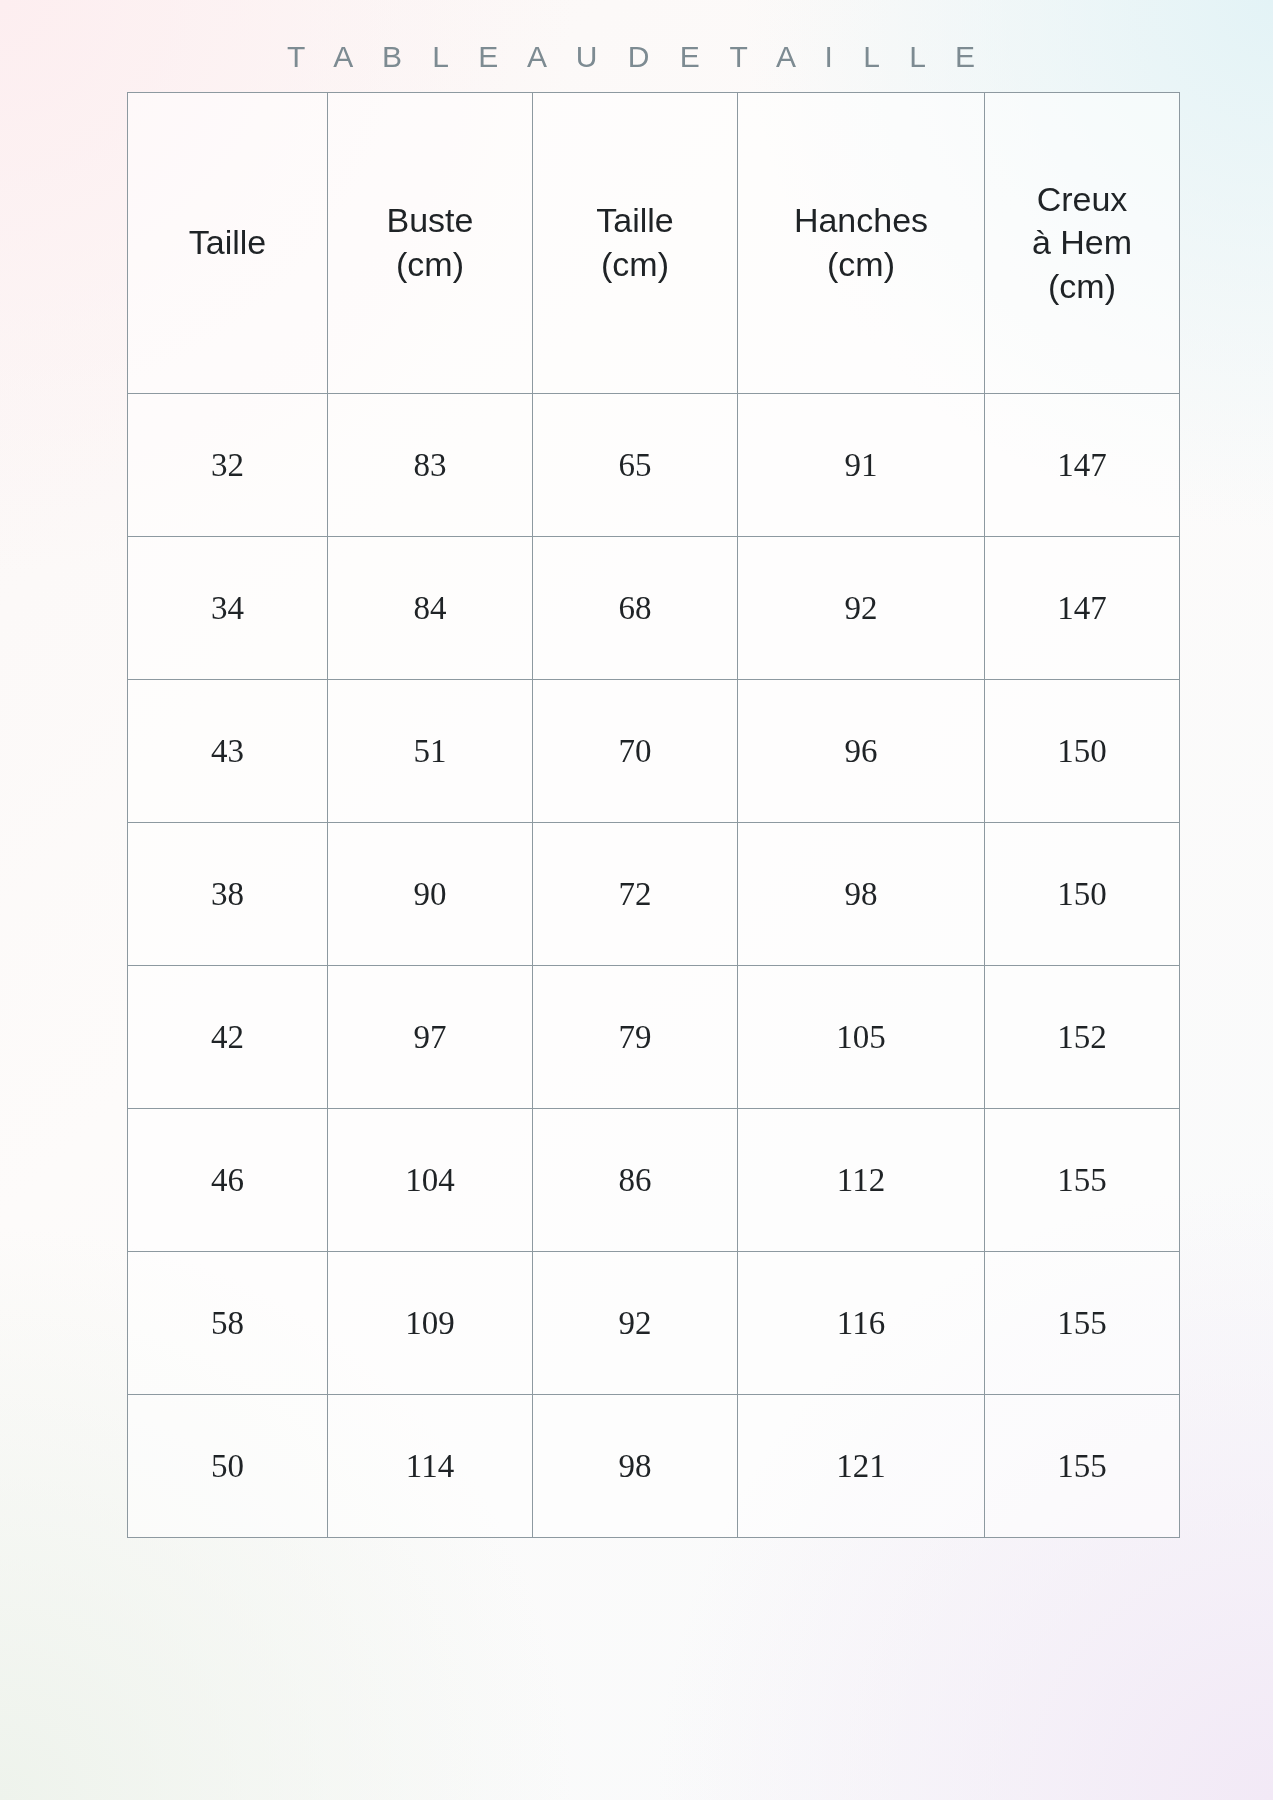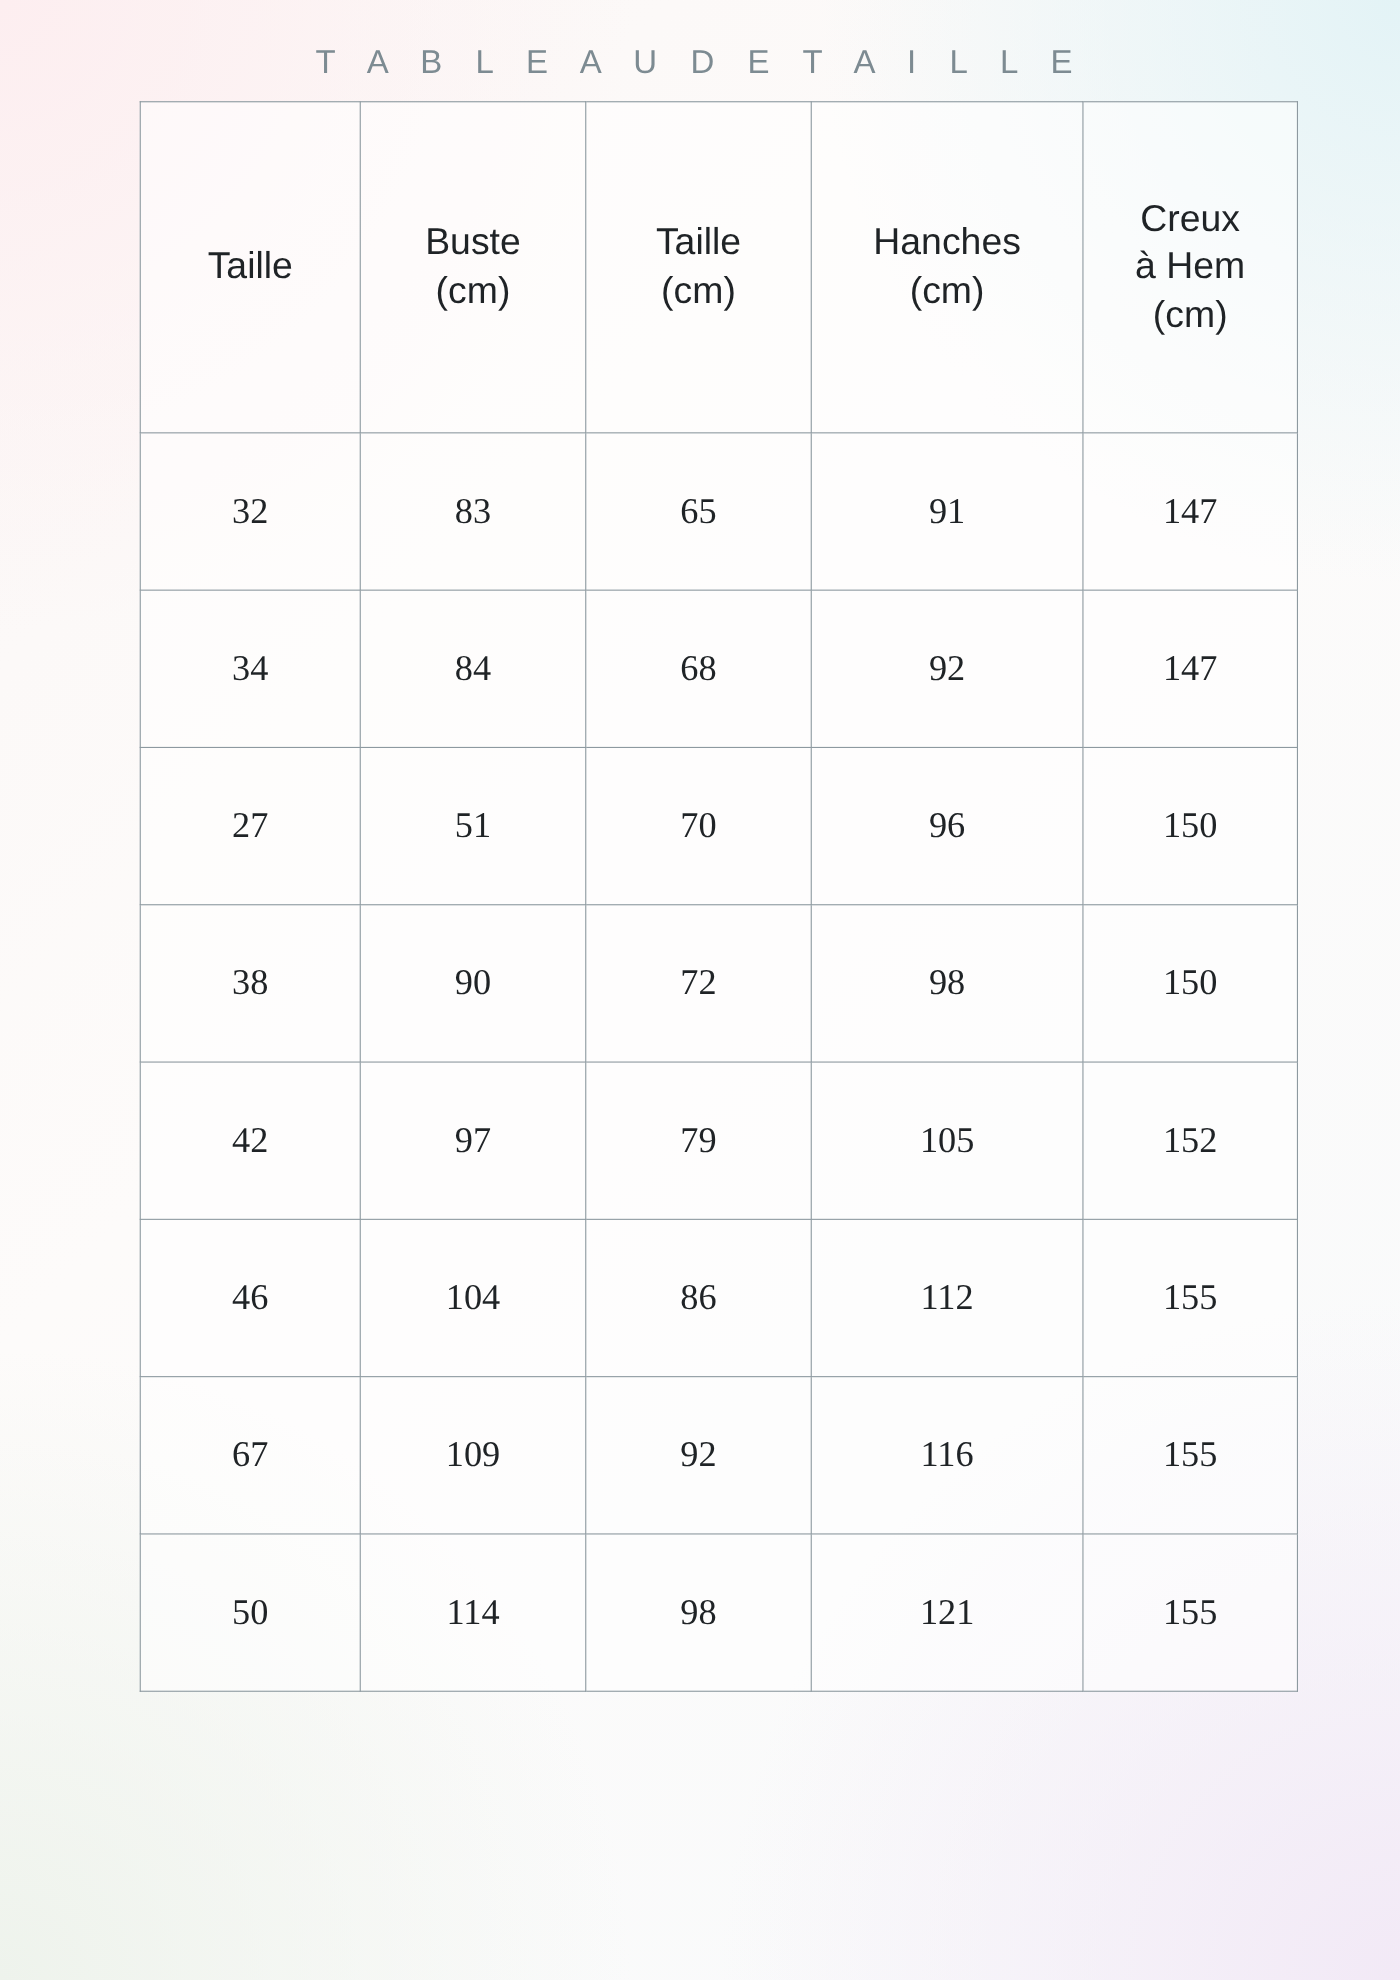--- a/index.html
+++ b/index.html
@@ -143,21 +143,21 @@
           <td>147</td>
         </tr>
         <tr>
           <td>34</td>
           <td>84</td>
           <td>68</td>
           <td>92</td>
           <td>147</td>
         </tr>
         <tr>
-          <td>27</td>
+          <td>43</td>
           <td>51</td>
           <td>70</td>
           <td>96</td>
           <td>150</td>
         </tr>
         <tr>
           <td>38</td>
           <td>90</td>
           <td>72</td>
           <td>98</td>
@@ -171,21 +171,21 @@
           <td>152</td>
         </tr>
         <tr>
           <td>46</td>
           <td>104</td>
           <td>86</td>
           <td>112</td>
           <td>155</td>
         </tr>
         <tr>
-          <td>67</td>
+          <td>58</td>
           <td>109</td>
           <td>92</td>
           <td>116</td>
           <td>155</td>
         </tr>
         <tr>
           <td>50</td>
           <td>114</td>
           <td>98</td>
           <td>121</td>

